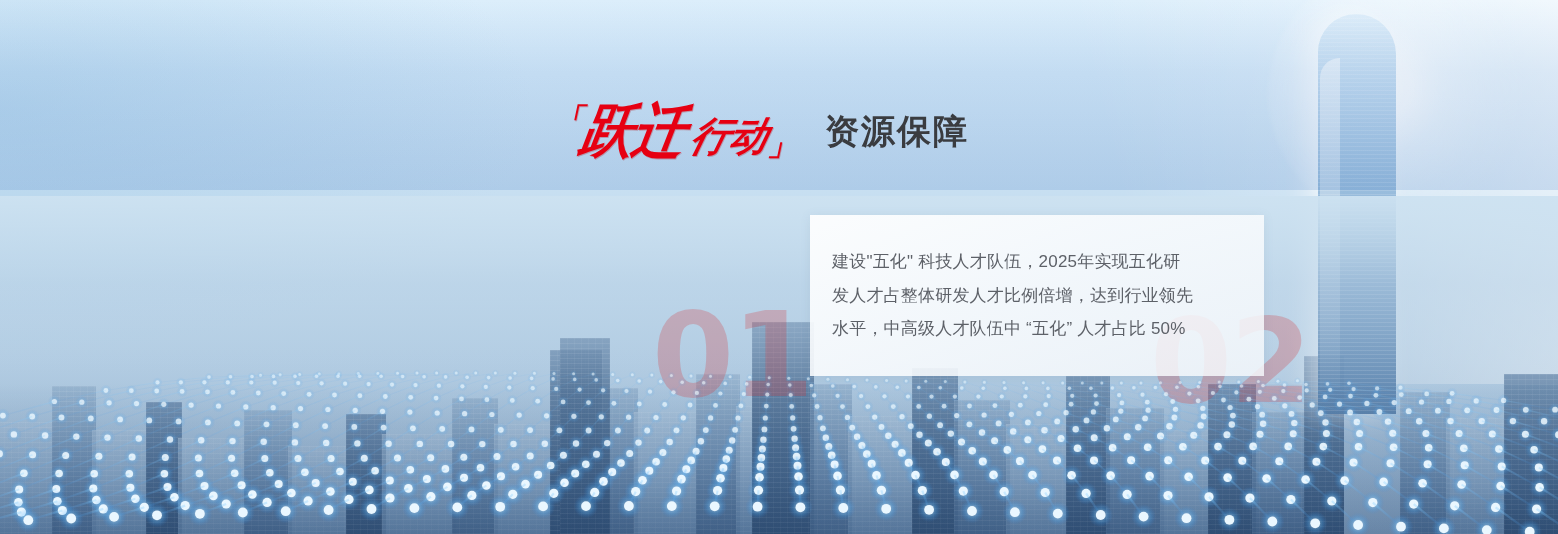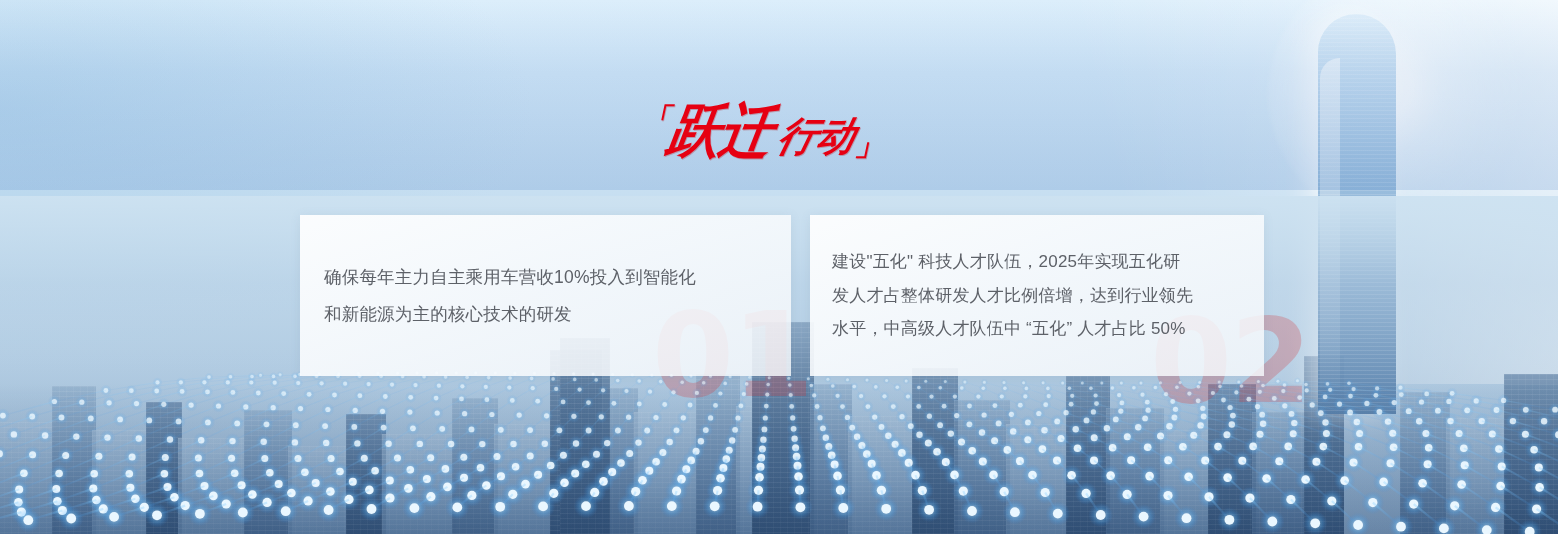--- a/index.html
+++ b/index.html
@@ -2113,28 +2113,25 @@
   <div class="mesh-glow" style="position:absolute;left:0;bottom:0;width:100%;height:190px;z-index:7;pointer-events:none;"></div>
 
   <div class="header">
     <div class="header-inner">
       <div class="logo">
         <span class="mark-l">「</span>
         <span class="big">跃迁</span>
         <span class="sml">行动</span>
         <span class="mark-r">」</span>
       </div>
+      <div class="head-title">资源保障</div>
     </div>
   </div>
 
   <div class="cards">
-    <div class="card card-1">
-      <div class="card-text">确保每年主力自主乘用车营收10%投入到智能化
-和新能源为主的核心技术的研发</div>
-    </div>
     <div class="card card-2">
       <div class="card-text">建设"五化" 科技人才队伍，2025年实现五化研
 发人才占整体研发人才比例倍增，达到行业领先
 水平，中高级人才队伍中 “五化” 人才占比 50%</div>
     </div>
   </div>
 
 </div>
 
 </body></html>

